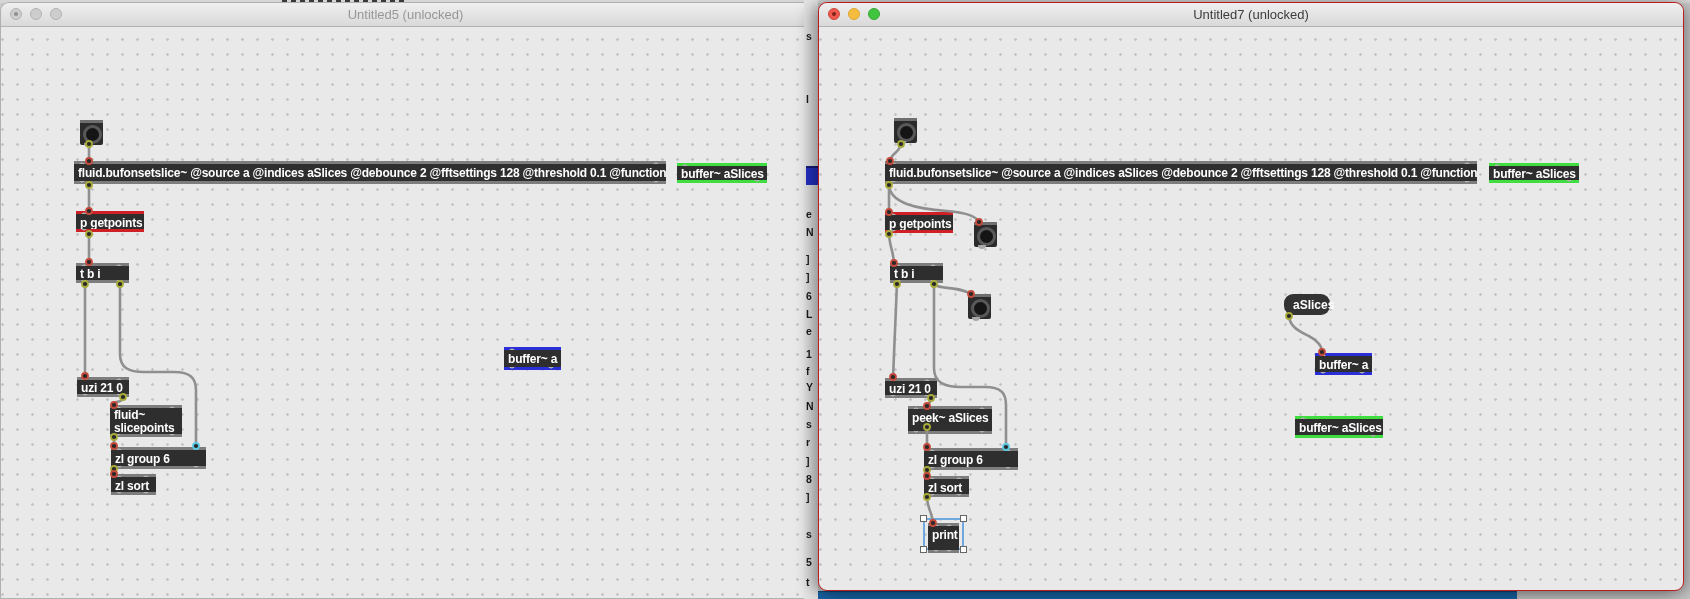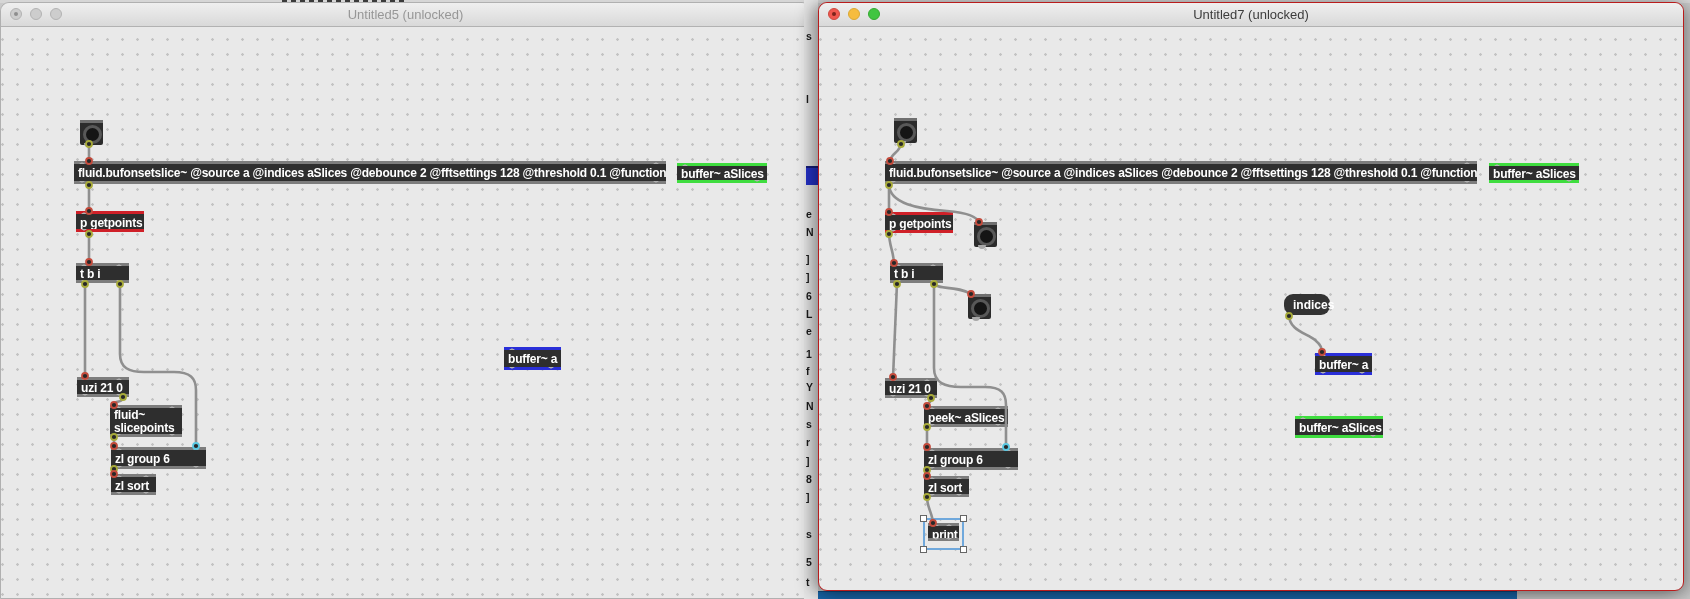--- a/index.html
+++ b/index.html
@@ -166,30 +166,30 @@
     <div class="obj" style="left:66px;top:134px;width:592px;height:23px;">fluid.bufonsetslice~ @source a @indices aSlices @debounce 2 @fftsettings 128 @threshold 0.1 @function 0</div>
     <div class="obj green" style="left:670px;top:136px;width:90px;height:20px;padding-top:4px;">buffer~ aSlices</div>
     <div class="obj red" style="left:66px;top:185px;width:68px;height:21px;">p getpoints</div>
     <div class="btn" style="left:155px;top:195px;">
         <span class="circle"></span>
       </div>
     <div class="obj" style="left:71px;top:236px;width:53px;height:20px;padding-top:4px;">t b i</div>
     <div class="btn" style="left:149px;top:267px;">
         <span class="circle"></span>
       </div>
-    <div class="msg" style="left:465px;top:267px;width:46px;height:21px;">indices</div>
+    <div class="msg" style="left:465px;top:267px;width:46px;height:21px;">aSlices</div>
     <div class="obj blue" style="left:496px;top:326px;width:57px;height:22px;">buffer~ a</div>
     <div class="obj" style="left:66px;top:351px;width:52px;height:20px;padding-top:4px;">uzi 21 0</div>
-    <div class="obj" style="left:105px;top:379px;width:84px;height:21px;">peek~ aSlices</div>
+    <div class="obj" style="left:89px;top:379px;width:84px;height:28px;">peek~ aSlices</div>
     <div class="obj" style="left:105px;top:421px;width:94px;height:22px;">zl group 6</div>
     <div class="obj" style="left:105px;top:449px;width:45px;height:21px;">zl sort</div>
     <div class="obj green" style="left:476px;top:389px;width:88px;height:22px;">buffer~ aSlices</div>
 
     <div class="sel" style="left:104px;top:491px;width:41px;height:32px;">
-      <div class="obj" style="left:3px;top:3px;width:31px;height:18px;padding-top:5px;">print</div>
+      <div class="obj" style="left:3px;top:3px;width:31px;height:30px;padding-top:5px;">print</div>
       <span class="handle" style="left:-5px;top:-5px;"></span>
       <span class="handle" style="right:-5px;top:-5px;"></span>
       <span class="handle" style="left:-5px;bottom:-5px;"></span>
       <span class="handle" style="right:-5px;bottom:-5px;"></span>
     </div>
 
     <svg class="cords" width="864" height="565">
       <path d="M82,116 C82,125 72,126 71,134"></path>
       <path d="M70,157 L70,186"></path>
       <path d="M70,157 C70,177 100,182 128,184 C148,186 158,189 160,196"></path>

